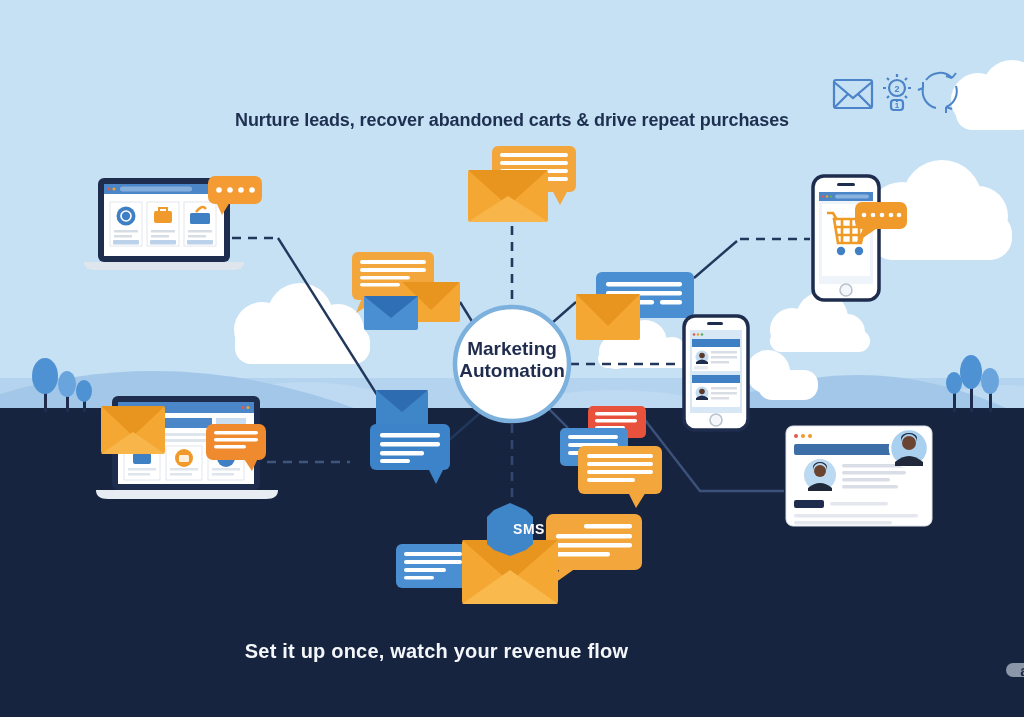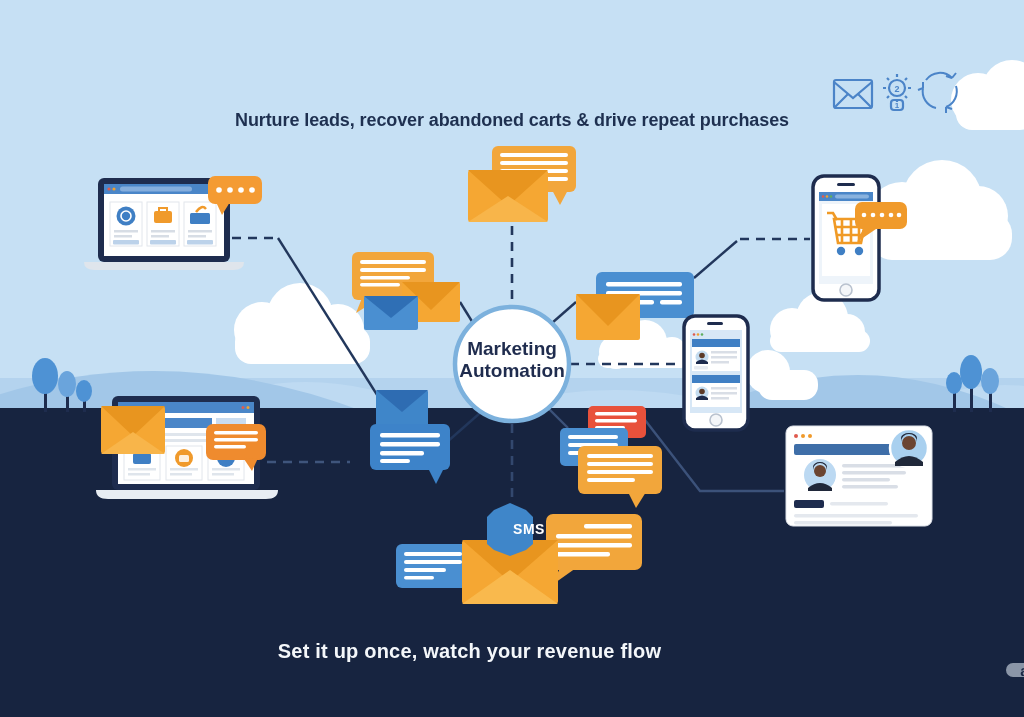--- a/index.html
+++ b/index.html
@@ -3,21 +3,21 @@
 <meta charset="utf-8">
 <style>
   html,body{margin:0;padding:0;background:#c6e0f4;}
   .stage{position:relative;width:1024px;height:717px;overflow:hidden;
          font-family:"Liberation Sans",sans-serif;background:#c6e0f4;}
   .stage svg{position:absolute;left:0;top:0;}
   .overlay{position:absolute;z-index:5;}
   .headline-top{left:0;top:110px;width:1024px;text-align:center;
     font-size:18px;font-weight:600;letter-spacing:-0.1px;color:#1e3050;}
   .headline-bottom{left:0;top:640px;width:873px;text-align:center;
-    font-size:20px;font-weight:700;color:#f4f7fa;letter-spacing:0.2px;margin-left:33px;}
+    font-size:20px;font-weight:700;color:#f4f7fa;letter-spacing:0.2px;}
   .hub-label{left:452px;top:338px;width:120px;text-align:center;
     font-size:19px;font-weight:800;line-height:1.18;color:#1f2c4e;}
   .sms-label{left:503px;top:521px;width:52px;text-align:center;
     font-size:14px;font-weight:700;letter-spacing:0.5px;color:#ffffff;}
   .ai-pill{left:1006px;top:663px;width:41px;height:14px;border-radius:14px;
     background:rgba(150,161,177,0.92);color:#1c2946;font-size:15px;font-weight:700;
     display:flex;align-items:center;justify-content:center;}
 </style>
 </head>
 <body>

